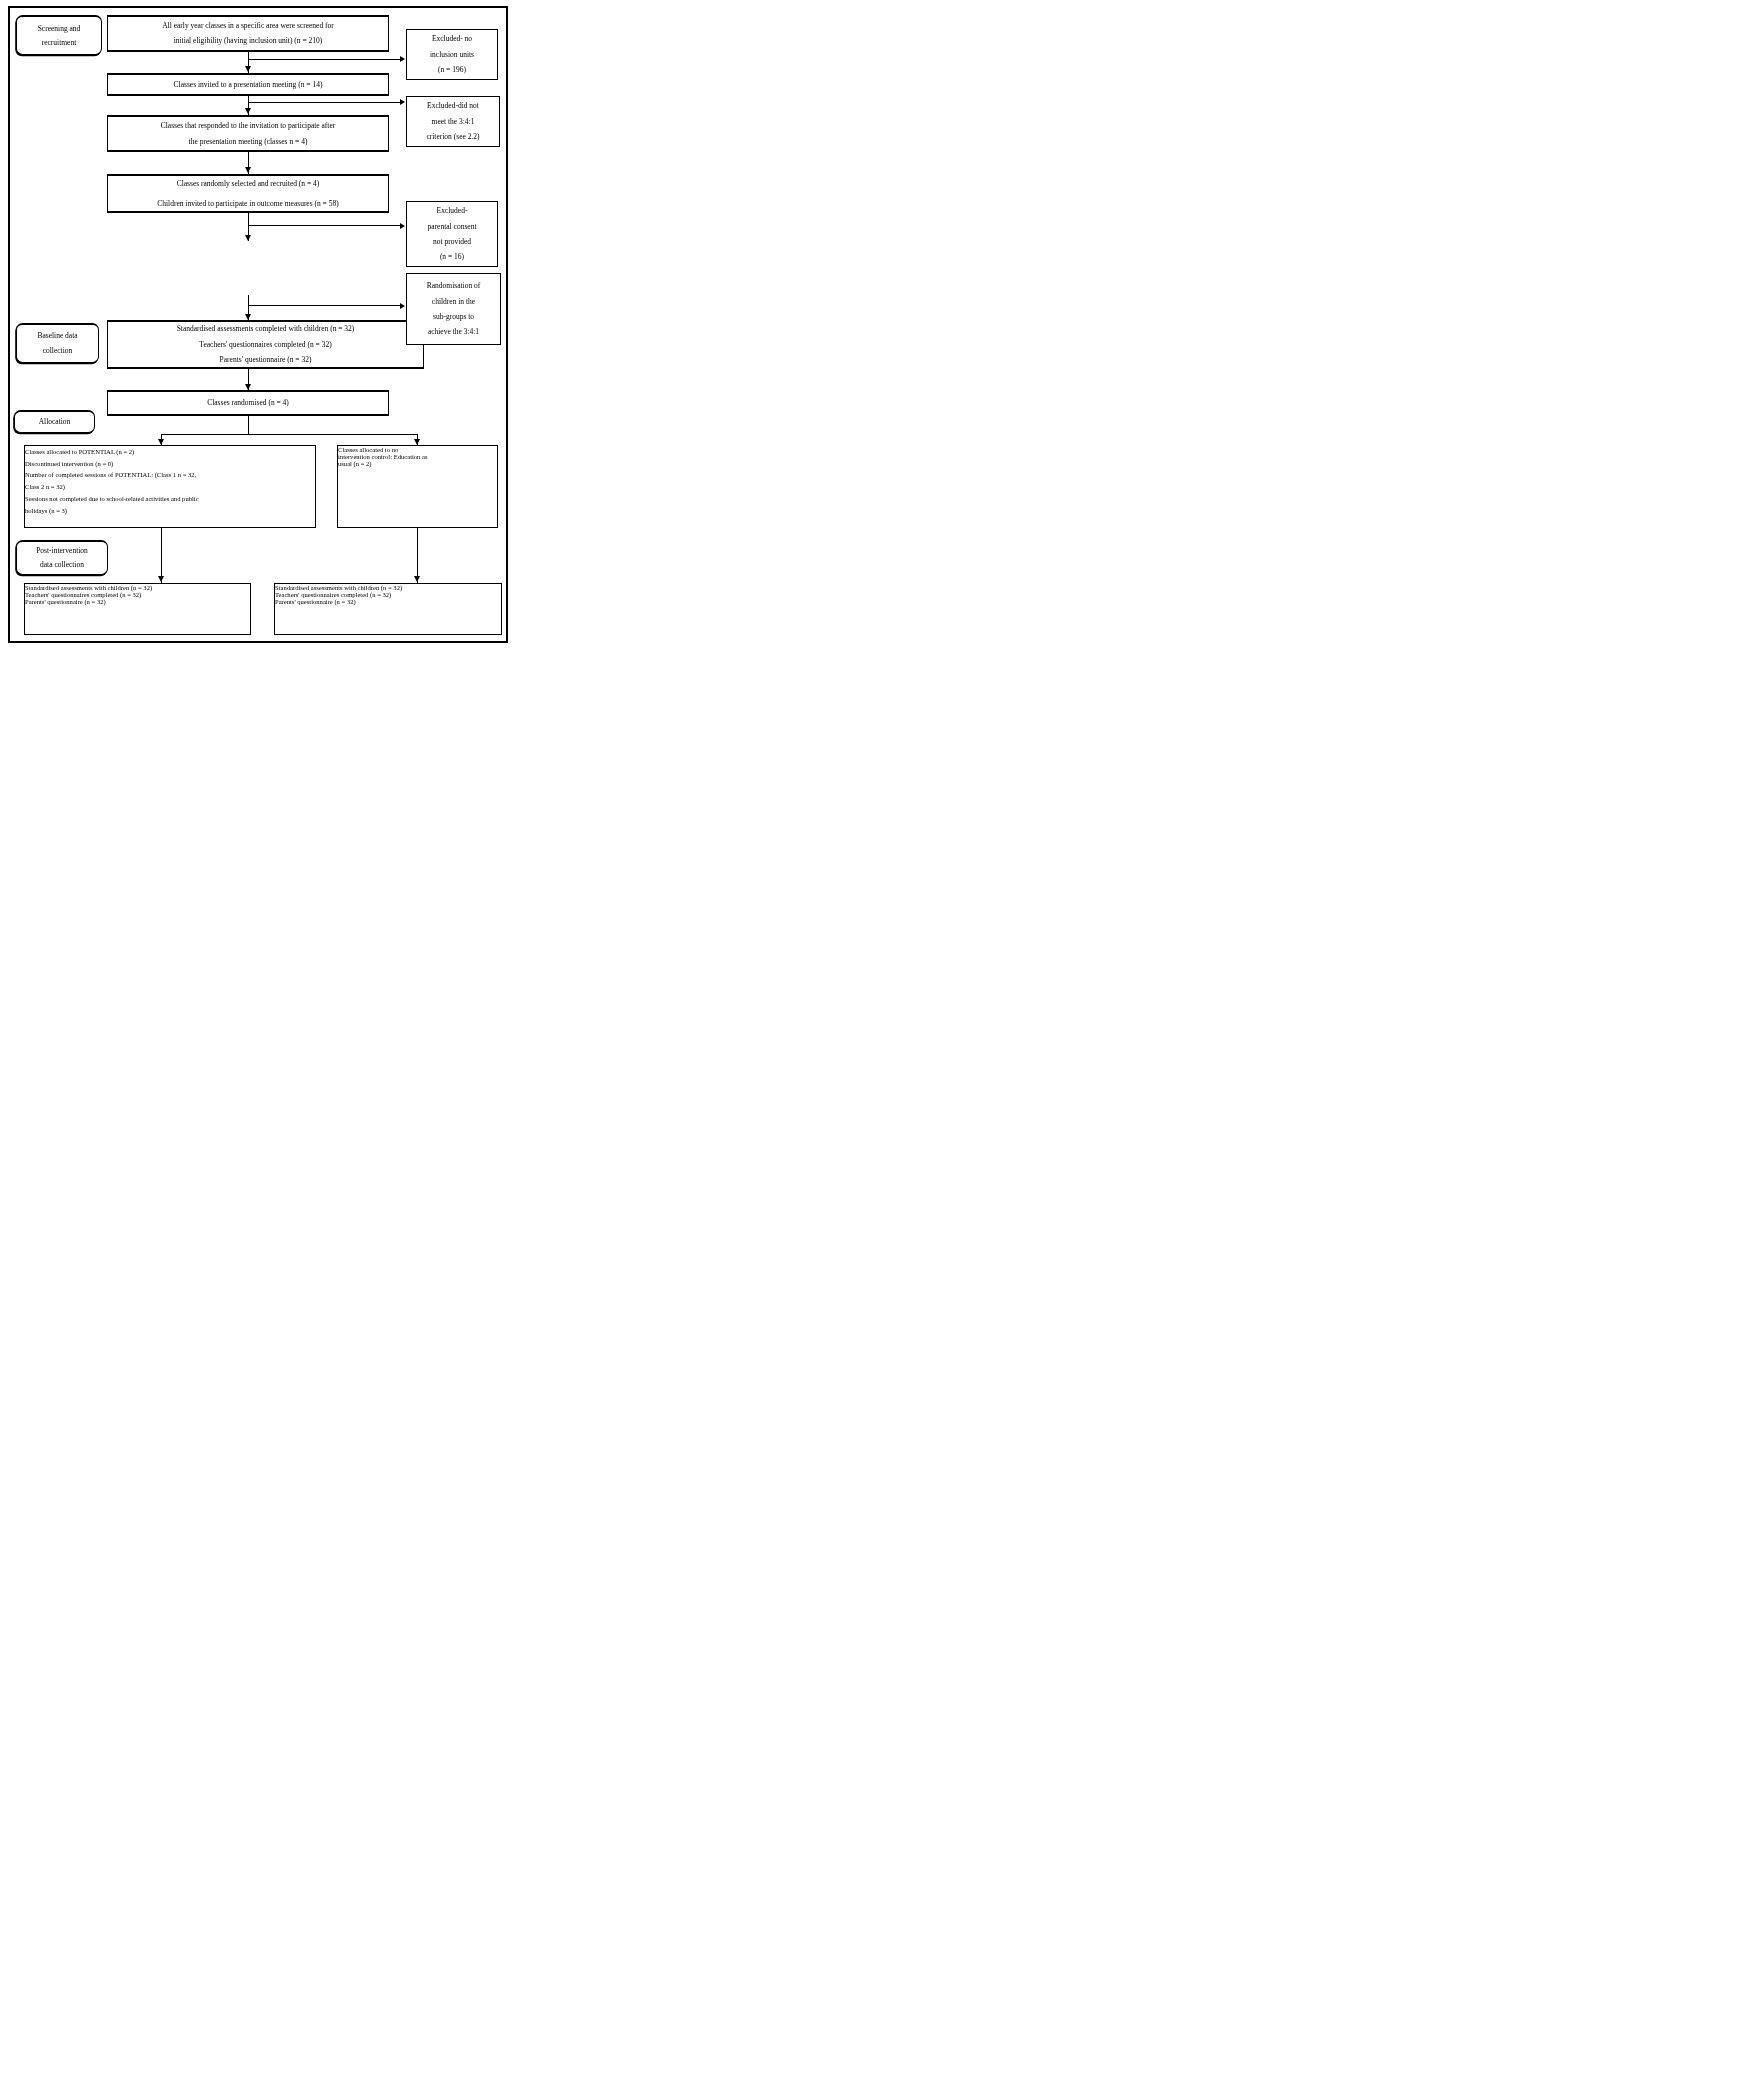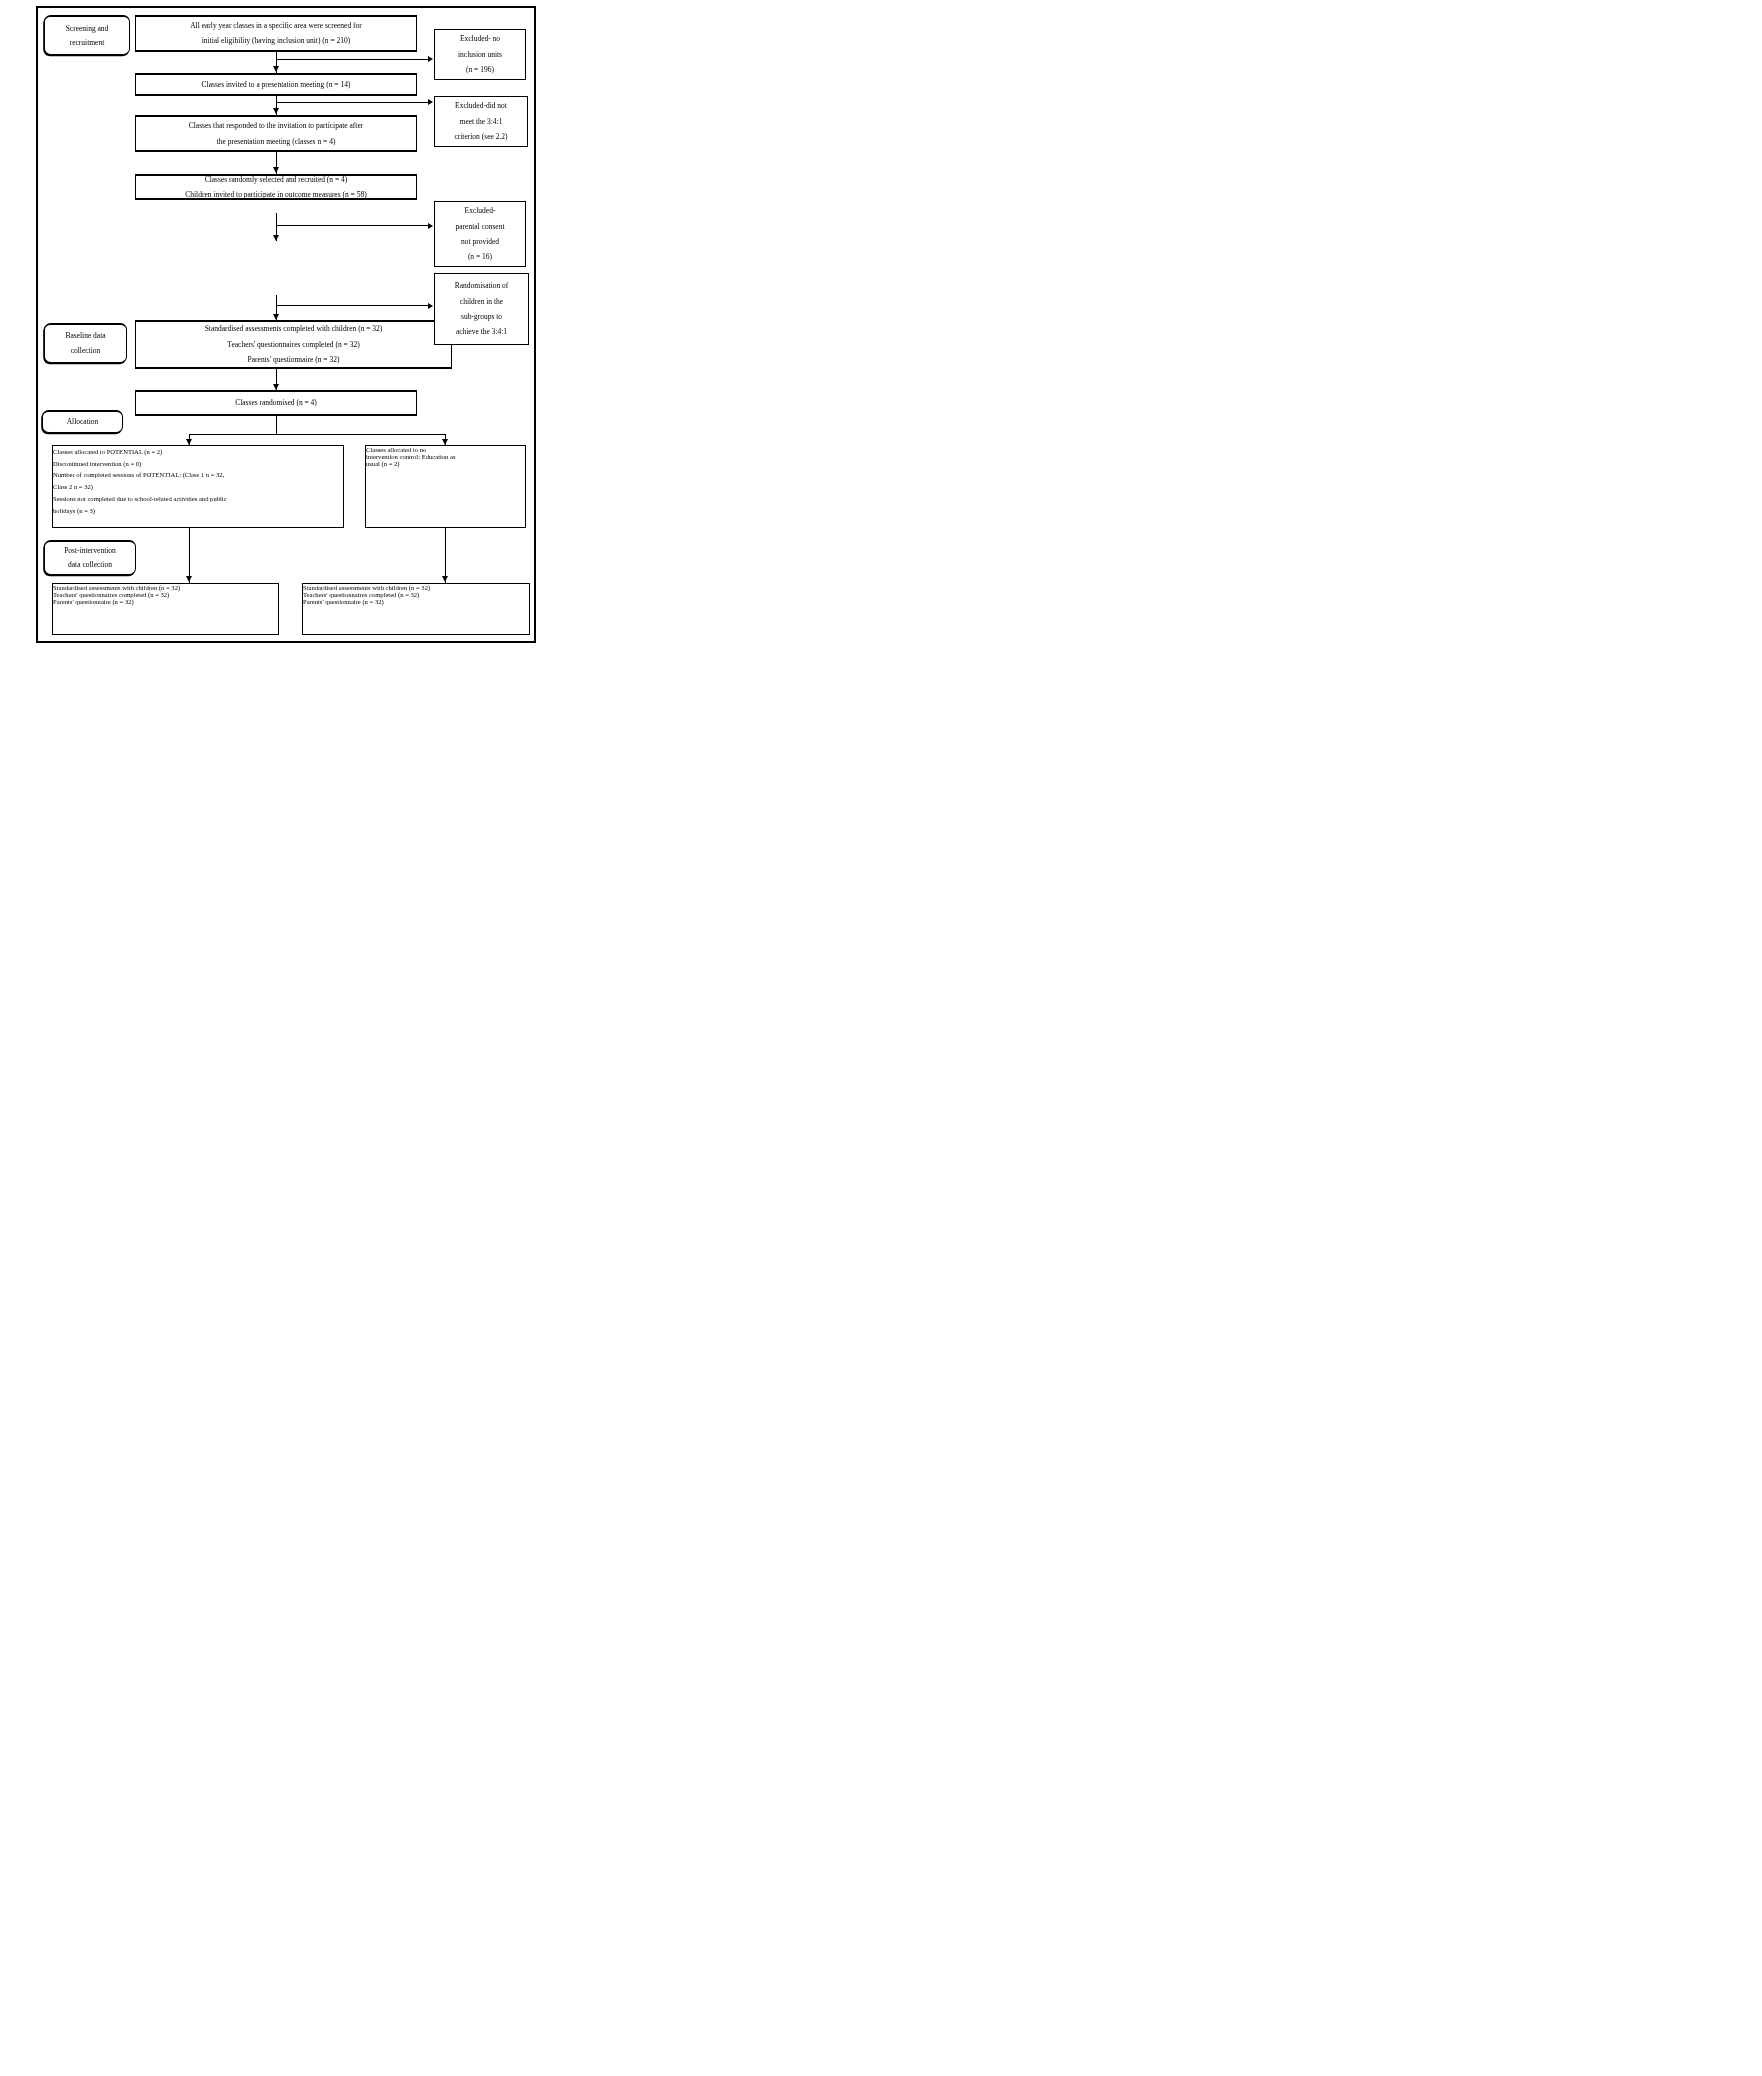--- a/index.html
+++ b/index.html
@@ -4,21 +4,20 @@
 <style>
   * { box-sizing: border-box; margin: 0; padding: 0; }
   html, body { background: #ffffff; }
   .canvas {
     position: relative;
     width: 515px;
     height: 650px;
     background: #ffffff;
     font-family: "Liberation Serif", "DejaVu Serif", serif;
     color: #000000;
-    margin-left: 28px;
   }
   .frame {
     position: absolute;
     border: 2.1px solid #000;
     background: transparent;
   }
   .box, .sidebox, .rlabel {
     position: absolute;
     display: flex;
     flex-direction: column;
@@ -95,21 +94,21 @@
 
   <div class="box" style="left:107px;top:73px;width:282px;height:23px;">
     <div class="ln">Classes invited to a presentation meeting (n = 14)</div>
   </div>
 
   <div class="box" style="left:107px;top:115px;width:282px;height:37px;">
     <div class="ln">Classes that responded to the invitation to participate after</div>
     <div class="ln">the presentation meeting (classes n = 4)</div>
   </div>
 
-  <div class="box" style="left:107px;top:174px;width:282px;height:26px;">
+  <div class="box" style="left:107px;top:174px;width:282px;height:39px;justify-content:space-between;">
     <div class="ln">Classes randomly selected and recruited (n = 4)</div>
     <div class="ln">Children invited to participate in outcome measures (n = 58)</div>
   </div>
 
 
   <div class="box" style="left:107px;top:320px;width:317px;height:49px;">
     <div class="ln">Standardised assessments completed with children (n = 32)</div>
     <div class="ln">Teachers' questionnaires completed (n = 32)</div>
     <div class="ln">Parents' questionnaire (n = 32)</div>
   </div>

